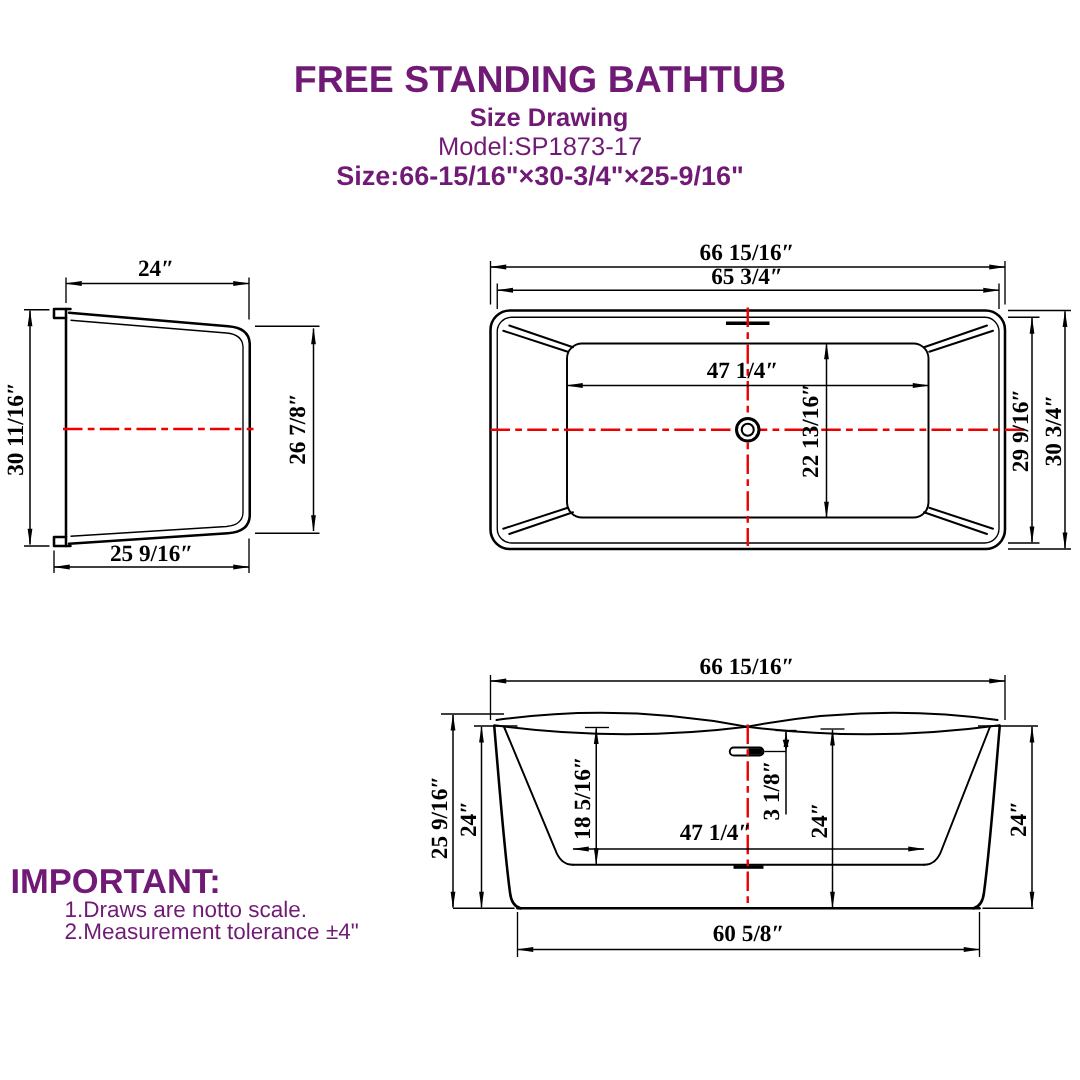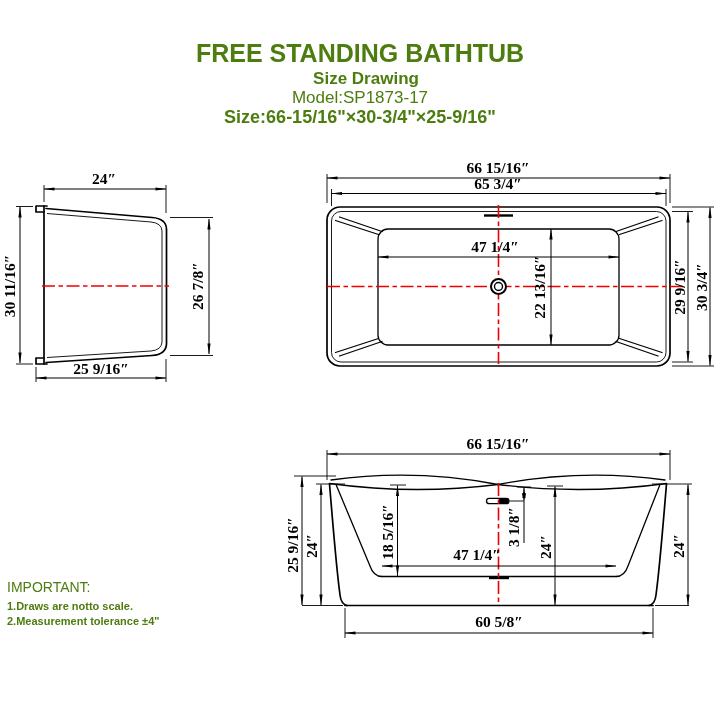--- a/index.html
+++ b/index.html
@@ -1,27 +1,27 @@
 <!DOCTYPE html>
 <html><head>
 <meta charset="utf-8">
 <style>
   html,body{margin:0;padding:0;background:#ffffff;}
   .page{position:relative;width:720px;height:720px;background:#ffffff;overflow:hidden;
-        font-family:"Liberation Sans",sans-serif;color:#4d7c0f;}
+        font-family:"Liberation Sans",sans-serif;color:#701a75;}
   
   .titleblock{position:absolute;top:41px;left:0;width:720px;text-align:center;}
   .t1{font-size:25px;font-weight:bold;letter-spacing:0px;line-height:24px;}
   .t2{font-size:17px;font-weight:bold;margin-top:5px;line-height:17px;padding-left:12px;}
   .t3{font-size:17px;font-weight:normal;margin-top:2px;line-height:17px;}
   .t4{font-size:18px;font-weight:bold;margin-top:2px;line-height:18px;}
   
   .notes{position:absolute;left:7px;top:576px;}
-  .nh{font-size:14px;font-weight:normal;line-height:23px;}
-  .nl{font-size:11px;font-weight:bold;line-height:15px;}
+  .nh{font-size:23px;font-weight:bold;line-height:23px;}
+  .nl{font-size:15px;font-weight:normal;line-height:15px;margin-left:36px;}
   
   svg.drawing{position:absolute;inset:0;}
   .ln   {stroke:#000;fill:none;stroke-width:1.7;stroke-linecap:round;stroke-linejoin:round;}
   .med  {stroke:#000;fill:none;stroke-width:1.3;stroke-linecap:round;}
   .thin {stroke:#000;fill:none;stroke-width:0.9;stroke-linecap:butt;}
   .dimln{stroke:#000;fill:none;stroke-width:1;}
   .tick {stroke:#000;fill:none;stroke-width:2.4;}
   .cl   {stroke:#ee0000;fill:none;stroke-width:1.6;stroke-dasharray:13 3.5 4.5 3.5;}
   text.dim{font-family:"Liberation Serif","DejaVu Serif",serif;font-weight:700;
            font-size:15.5px;fill:#000;text-anchor:middle;}

